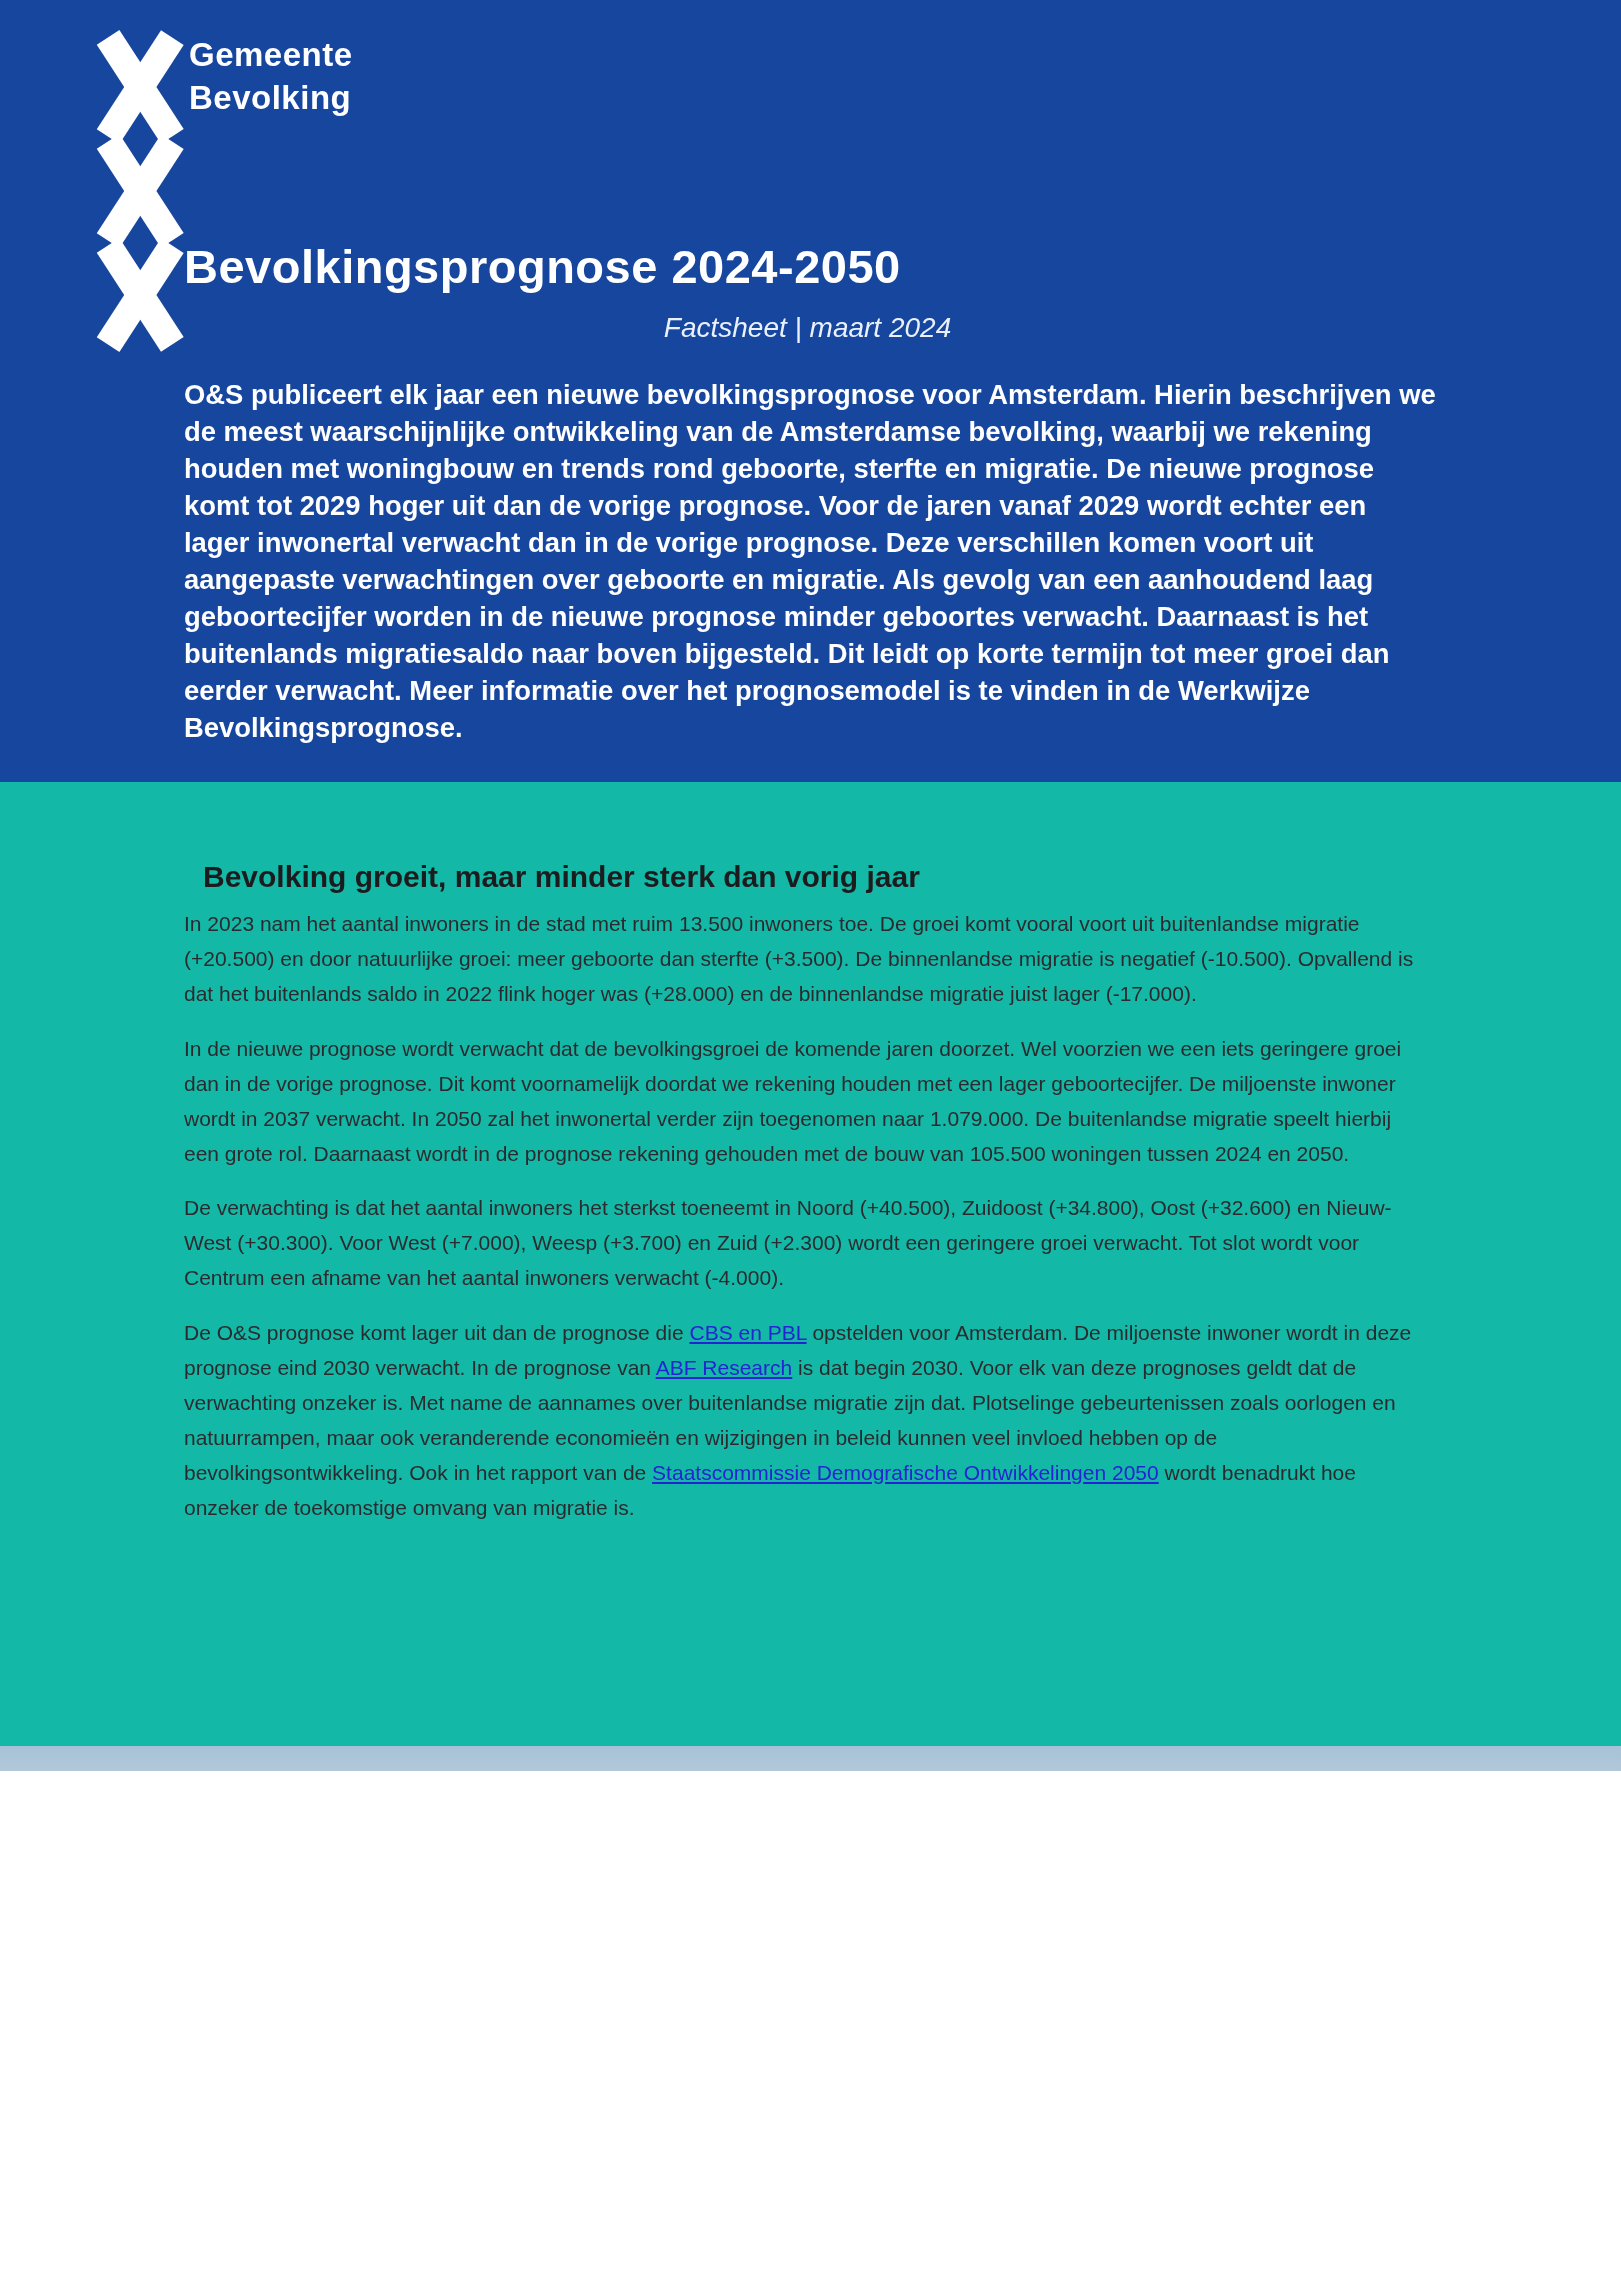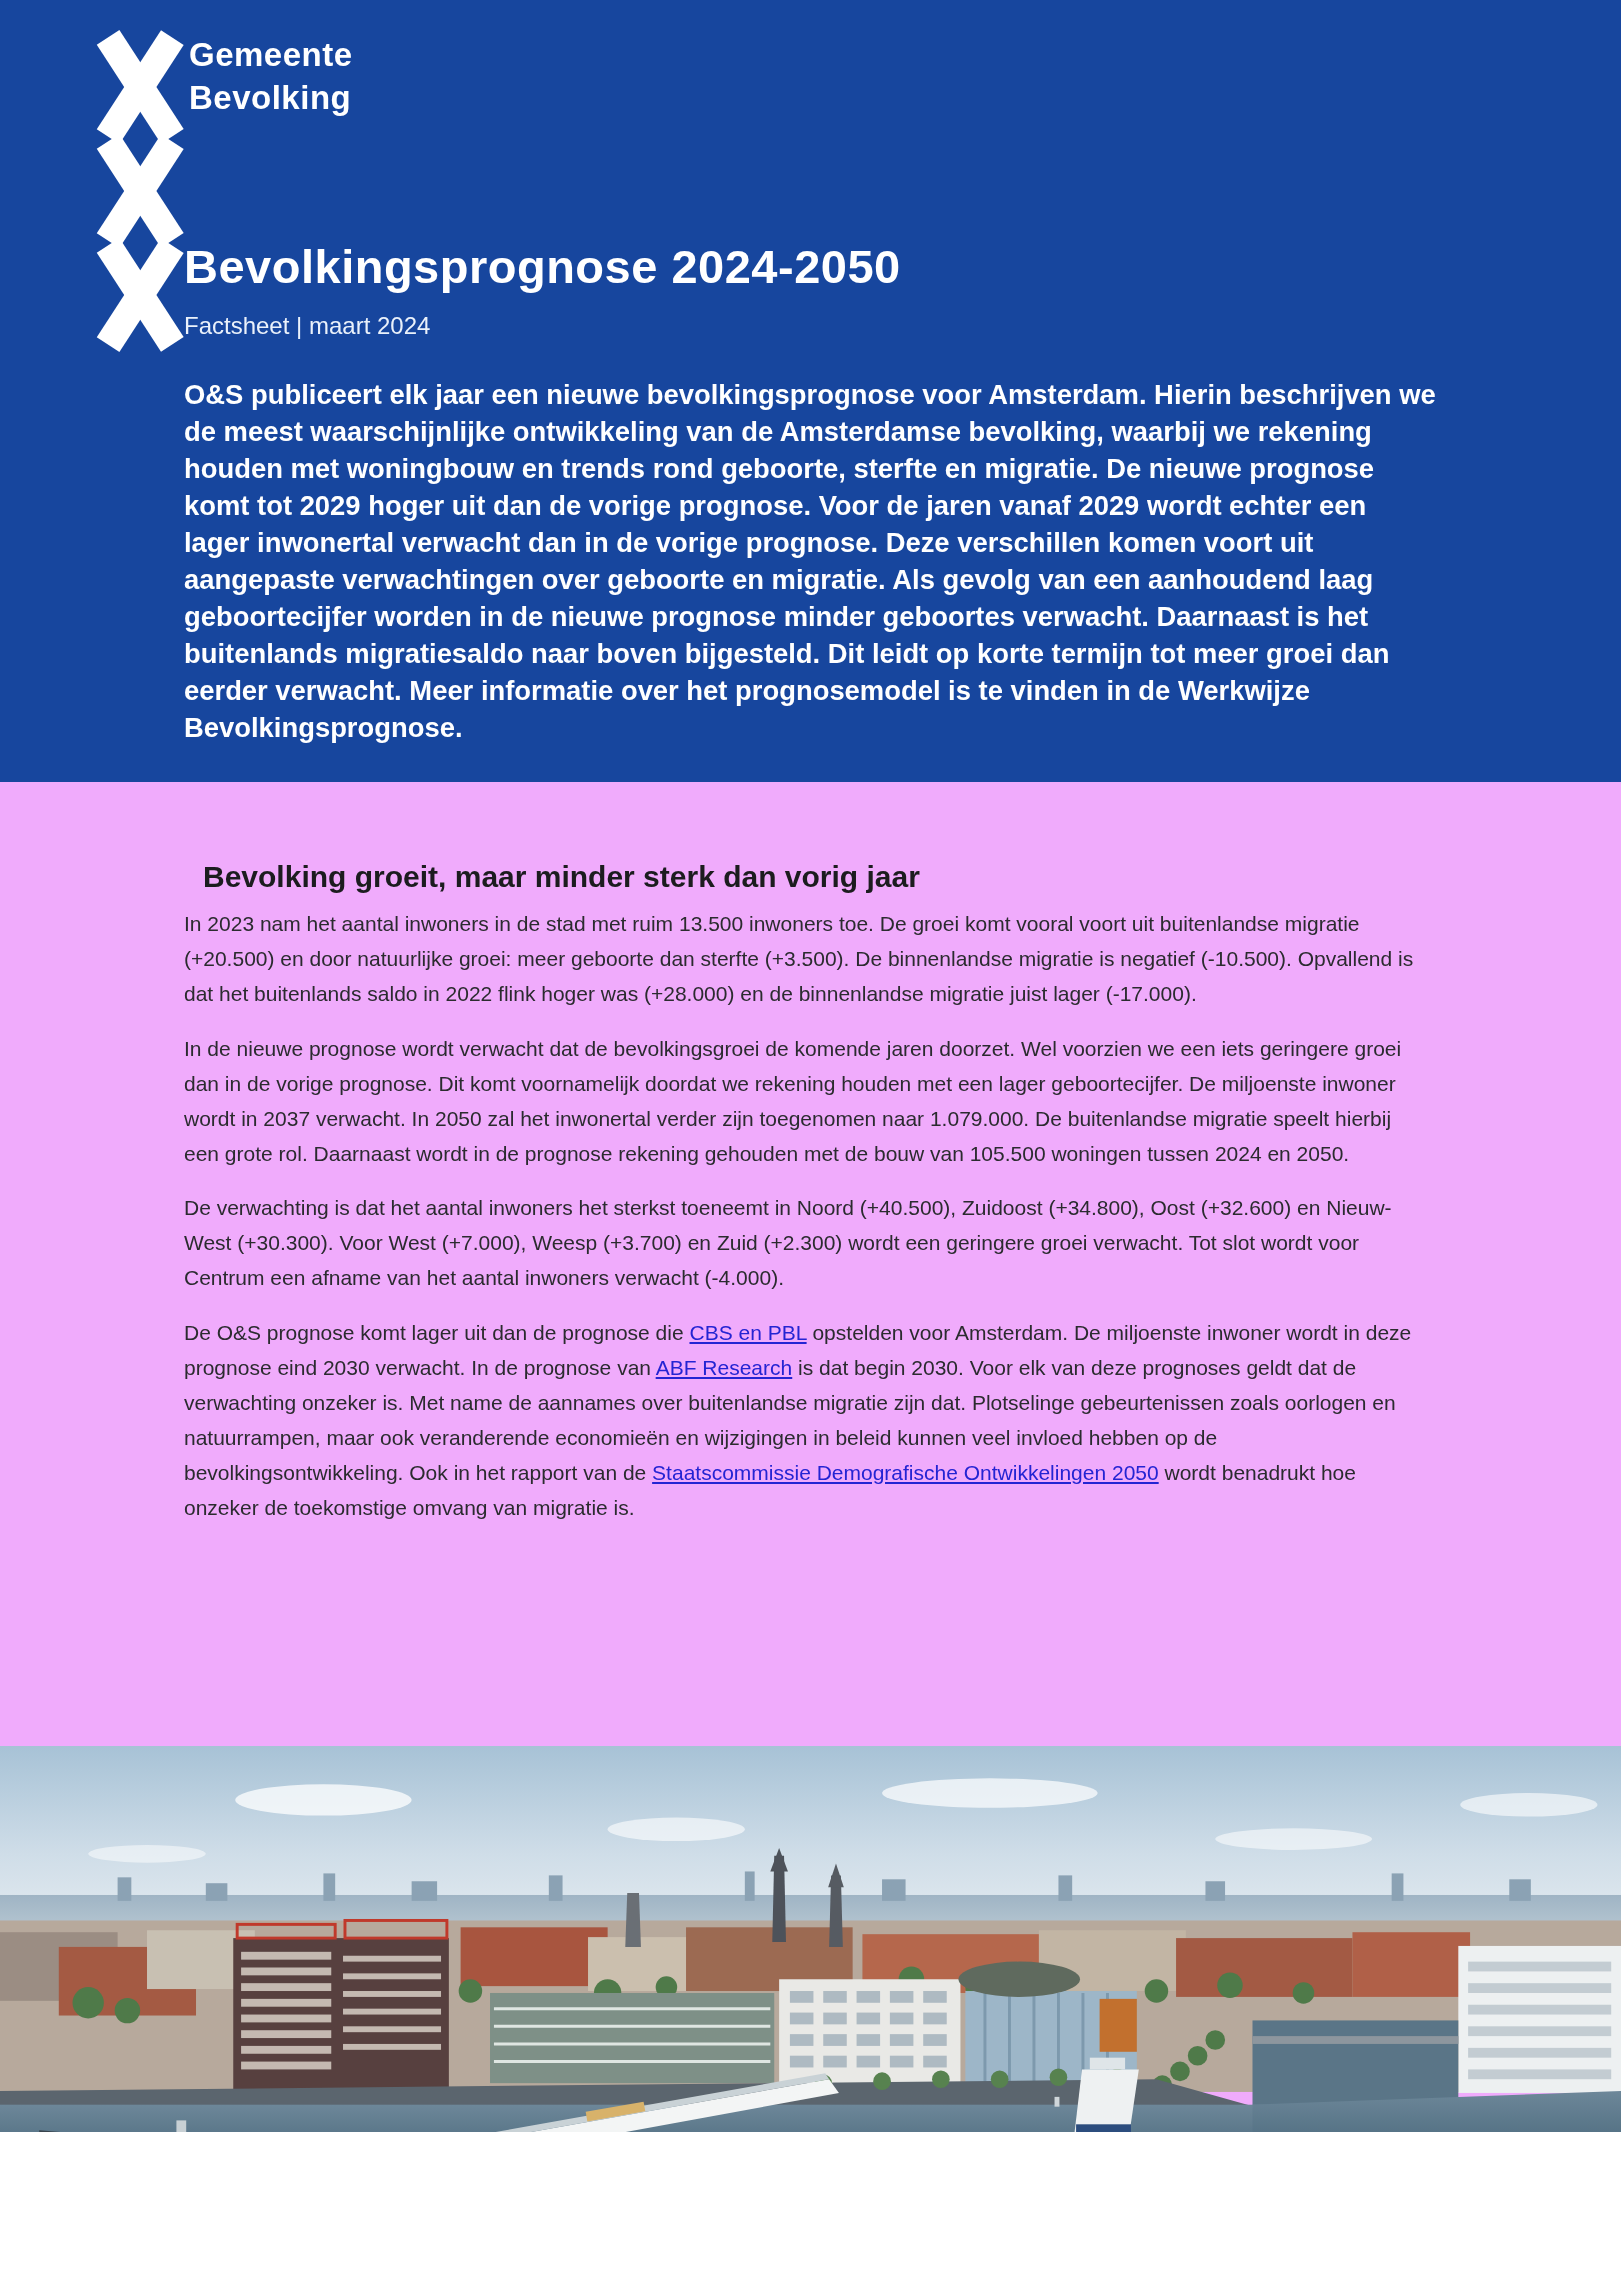--- a/index.html
+++ b/index.html
@@ -1,28 +1,28 @@
 <!DOCTYPE html>
 <html><head>
 <meta charset="utf-8">
 <style>
   html,body{margin:0;padding:0;}
   body{background:#ffffff;font-family:"Liberation Sans", sans-serif;}
-  .page{position:relative;width:1621px;height:2132px;background:#f0abfc;overflow:hidden;}
+  .page{position:relative;width:1621px;height:1771px;background:#14b8a6;overflow:hidden;}
 
   
   .hero{position:absolute;left:0;top:0;width:1621px;height:782px;background:#17469e;}
   .logo{position:absolute;left:101px;top:41px;width:78px;}
   .xcross{position:relative;width:78px;height:92px;margin-bottom:11.8px;}
   .xcross::before,.xcross::after{content:"";position:absolute;left:50%;top:50%;width:26.5px;height:118px;background:#ffffff;}
   .xcross::before{transform:translate(-50%,-50%) rotate(33deg);}
   .xcross::after{transform:translate(-50%,-50%) rotate(-33deg);}
   .logo-text{position:absolute;left:189px;top:33px;color:#ffffff;font-size:33px;font-weight:bold;line-height:43px;letter-spacing:0.5px;}
   .doc-title{position:absolute;left:184px;top:239px;color:#ffffff;font-size:47px;font-weight:bold;letter-spacing:0.5px;}
-  .doc-subtitle{position:absolute;left:184px;top:312px;width:1247px;text-align:left;color:#eaf1fb;font-size:24px;}
+  .doc-subtitle{position:absolute;left:184px;top:312px;width:1247px;text-align:center;color:#eaf1fb;font-size:28px;font-style:italic;}
   .intro{position:absolute;left:184px;top:376px;width:1253px;color:#ffffff;font-size:27.4px;font-weight:bold;line-height:37px;}
 
   
   .section-heading{position:absolute;left:184px;top:835px;width:1247px;color:#1c1c1f;font-size:30px;font-weight:bold;margin-left:19px;}
   .body-copy{position:absolute;left:184px;top:906px;width:1247px;color:#2b2b2f;font-size:21px;line-height:35px;}
   .body-copy p{margin:0 0 19.6px 0;}
   .body-copy a{color:#2424d3;cursor:pointer;}
 
   
   .photo{position:absolute;left:0;top:1746px;width:1621px;height:443px;}

